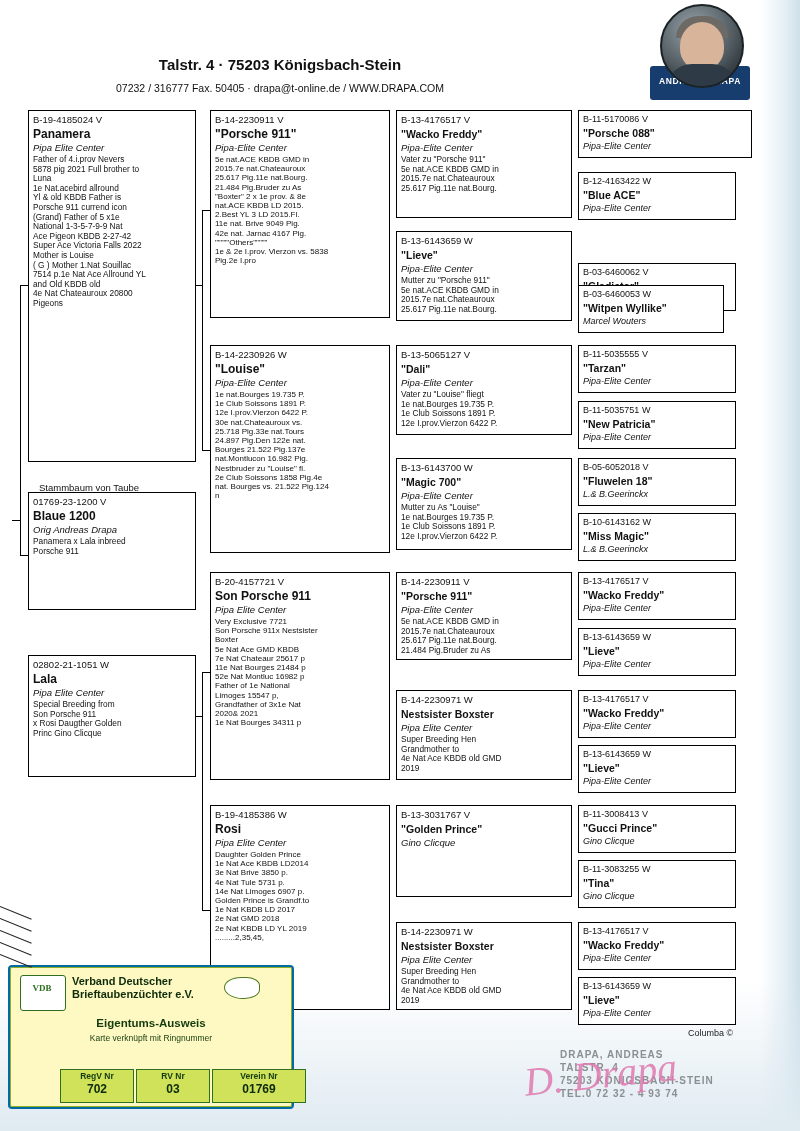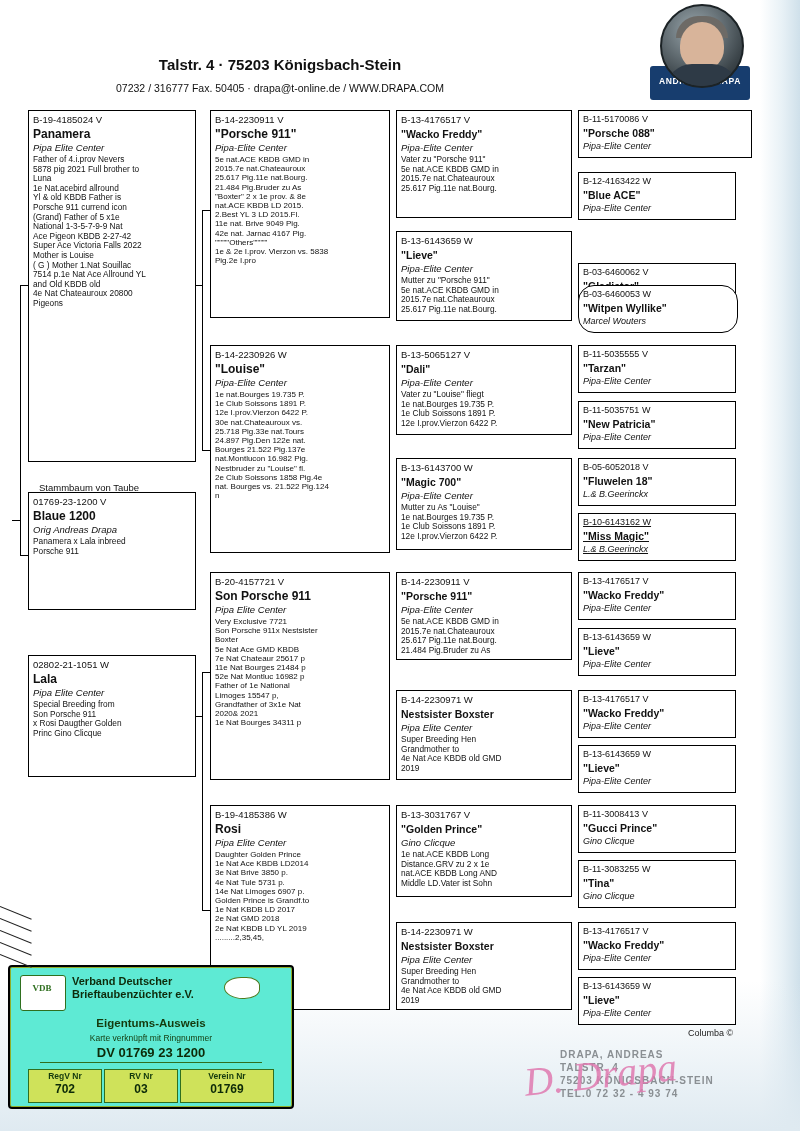--- a/index.html
+++ b/index.html
@@ -57,38 +57,38 @@
 
   
   .ln{position:absolute;background:#000;}
   .lnv{width:1px;}
   .lnh{height:1px;}
 
   .stammbaum-label{position:absolute;font-size:9.5px;background:#fff;padding:0 3px;}
 
   
   .cert{position:absolute;left:8px;top:965px;width:282px;height:140px;
-     background:#5eead4;border:2px solid #000000;border-radius:4px;
+     background:#fef9c3;border:2px solid #0369a1;border-radius:4px;
      box-shadow:0 0 0 1px #8fae28 inset;}
   .cert-title{position:absolute;left:62px;top:8px;width:200px;font-size:11px;font-weight:bold;
      line-height:13px;color:#0e2b0a;}
   .cert-logo{position:absolute;left:10px;top:8px;width:44px;height:34px;background:#fff;
      border:1px solid #2f6f1f;border-radius:3px;}
   .cert-logo-txt{position:absolute;left:10px;top:16px;width:44px;text-align:center;
      font-size:9px;font-weight:bold;color:#2f6f1f;font-family:"Liberation Serif",serif;}
   .cert-dove2{position:absolute;left:214px;top:10px;width:34px;height:20px;background:#fff;
      border-radius:50% 40% 45% 55%;border:1px solid #4d7a1f;}
   .cert-sub{position:absolute;left:0;top:50px;width:282px;text-align:center;font-size:11.5px;
      font-weight:bold;color:#143a0d;}
   .cert-sub2{position:absolute;left:0;top:66px;width:282px;text-align:center;font-size:8.5px;
      color:#143a0d;}
   .cert-dv{position:absolute;left:30px;top:78px;width:222px;text-align:center;font-size:13px;
      font-weight:bold;color:#0d2a08;border-bottom:1px solid #2f6f1f;padding-bottom:2px;}
   .cert-tbl{position:absolute;left:18px;top:102px;width:246px;height:34px;}
-  .cert-cell{position:absolute;top:0;height:32px;border:1px solid #2f6f1f;background:#cfe25a;}
+  .cert-cell{position:absolute;top:0;height:32px;border:1px solid #2f6f1f;background:#cfe25a;margin-left:32px;}
   .cert-cell .ch{font-size:8.5px;text-align:center;font-weight:bold;color:#143a0d;margin-top:1px;}
   .cert-cell .cv{font-size:12px;text-align:center;font-weight:bold;color:#0d2a08;margin-top:1px;}
 
   
   .footer-addr{position:absolute;left:560px;top:1048px;width:210px;font-size:10px;
      color:#8a8f93;font-weight:bold;letter-spacing:1px;line-height:13px;text-align:left;}
   .columba{position:absolute;left:688px;top:1028px;font-size:9px;color:#222;}
   .signature{position:absolute;left:525px;top:1050px;width:170px;height:70px;color:#e07ab0;
      font-family:"Liberation Serif",serif;font-size:40px;font-style:italic;
      transform:rotate(-6deg);opacity:.85;}
@@ -292,24 +292,20 @@
   <div class="bx-center">Pipa Elite Center</div>
   <div class="bx-body">Super Breeding Hen
 Grandmother to
 4e Nat Ace KBDB old GMD
 2019</div>
 </div>
 <div class="box" style="left:396px;top:805px;width:176px;height:92px;">
   <div class="bx-id">B-13-3031767 V</div>
   <div class="bx-name sm">"Golden Prince"</div>
   <div class="bx-center">Gino Clicque</div>
-  <div class="bx-body">1e nat.ACE KBDB Long
-Distance.GRV zu 2 x 1e
-nat.ACE KBDB Long AND
-Middle LD.Vater ist Sohn</div>
 </div>
 <div class="box" style="left:396px;top:922px;width:176px;height:88px;">
   <div class="bx-id">B-14-2230971 W</div>
   <div class="bx-name sm">Nestsister Boxster</div>
   <div class="bx-center">Pipa Elite Center</div>
   <div class="bx-body">Super Breeding Hen
 Grandmother to
 4e Nat Ace KBDB old GMD
 2019</div>
 </div>
@@ -322,41 +318,41 @@
 <div class="box sbox" style="left:578px;top:172px;width:158px;height:48px;">
   <div class="bx-id">B-12-4163422 W</div>
   <div class="bx-name">"Blue ACE"</div>
   <div class="bx-center">Pipa-Elite Center</div>
 </div>
 <div class="box sbox" style="left:578px;top:231px;width:158px;height:48px;margin-top:32px;">
   <div class="bx-id">B-03-6460062 V</div>
   <div class="bx-name">"Gladiator"</div>
   <div class="bx-center">L.&amp; B.Geerinckx</div>
 </div>
-<div class="box sbox" style="left:578px;top:285px;width:160px;height:48px;border-radius:16px;">
+<div class="box sbox" style="left:578px;top:285px;width:146px;height:48px;">
   <div class="bx-id">B-03-6460053 W</div>
   <div class="bx-name">"Witpen Wyllike"</div>
   <div class="bx-center">Marcel Wouters</div>
 </div>
 <div class="box sbox" style="left:578px;top:345px;width:158px;height:48px;">
   <div class="bx-id">B-11-5035555 V</div>
   <div class="bx-name">"Tarzan"</div>
   <div class="bx-center">Pipa-Elite Center</div>
 </div>
 <div class="box sbox" style="left:578px;top:401px;width:158px;height:48px;">
   <div class="bx-id">B-11-5035751 W</div>
   <div class="bx-name">"New Patricia"</div>
   <div class="bx-center">Pipa-Elite Center</div>
 </div>
 <div class="box sbox" style="left:578px;top:458px;width:158px;height:48px;">
   <div class="bx-id">B-05-6052018 V</div>
   <div class="bx-name">"Fluwelen 18"</div>
   <div class="bx-center">L.&amp; B.Geerinckx</div>
 </div>
-<div class="box sbox" style="left:578px;top:513px;width:158px;height:48px;text-decoration:underline;">
+<div class="box sbox" style="left:578px;top:513px;width:158px;height:48px;">
   <div class="bx-id">B-10-6143162 W</div>
   <div class="bx-name">"Miss Magic"</div>
   <div class="bx-center">L.&amp; B.Geerinckx</div>
 </div>
 <div class="box sbox" style="left:578px;top:572px;width:158px;height:48px;">
   <div class="bx-id">B-13-4176517 V</div>
   <div class="bx-name">"Wacko Freddy"</div>
   <div class="bx-center">Pipa-Elite Center</div>
 </div>
 <div class="box sbox" style="left:578px;top:628px;width:158px;height:48px;">
@@ -398,21 +394,20 @@
 <div class="cert">
   <div class="cert-logo"></div>
   <div class="cert-logo-txt">VDB</div>
   <div class="cert-dove2"></div>
   <div class="cert-title">
     <span>Verband Deutscher</span><br>
     <span>Brieftaubenzüchter e.V.</span>
   </div>
   <div class="cert-sub">Eigentums-Ausweis</div>
   <div class="cert-sub2">Karte verknüpft mit Ringnummer</div>
-  <div class="cert-dv">DV 01769 23 1200</div>
   <div class="cert-tbl">
     <div class="cert-cell" style="left:0;width:72px;">
       <div class="ch">RegV Nr</div>
       <div class="cv">702</div>
     </div>
     <div class="cert-cell" style="left:76px;width:72px;">
       <div class="ch">RV Nr</div>
       <div class="cv">03</div>
     </div>
     <div class="cert-cell" style="left:152px;width:92px;">

